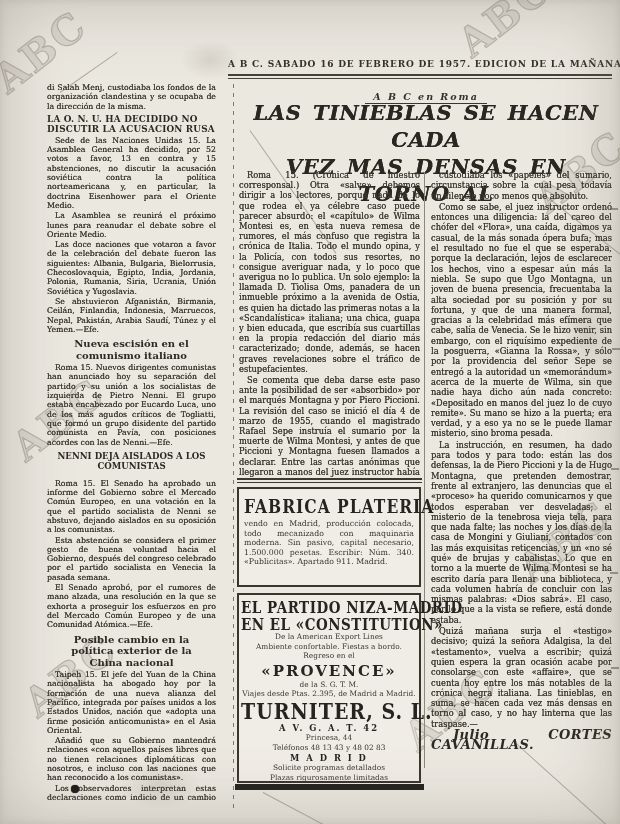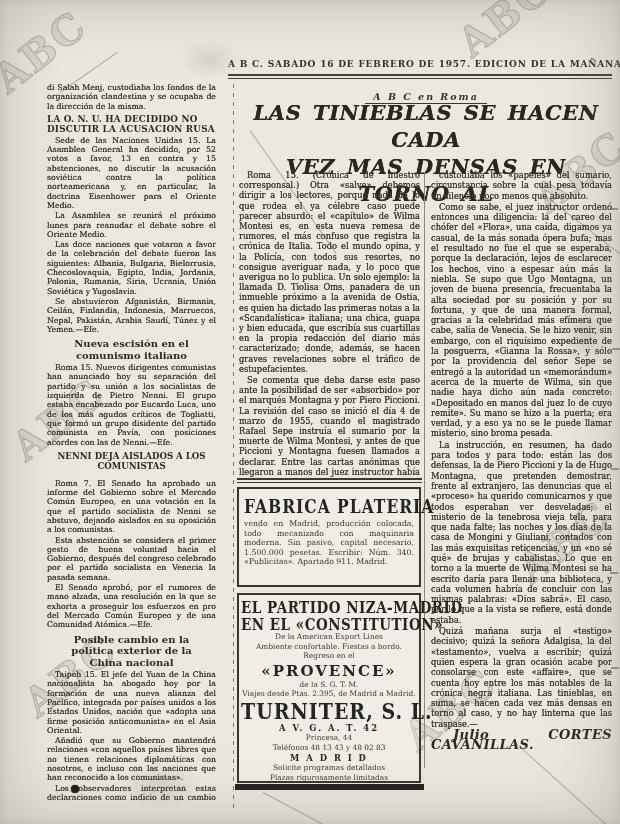--- a/index.html
+++ b/index.html
@@ -109,21 +109,21 @@
     <div class="sec">
       <div class="hserif">Nueva escisión en el comunismo italiano</div>
       <div>
           <p class="para">Roma 15. Nuevos dirigentes comunistas han anunciado hoy su separación del partido y su unión a los socialistas de izquierda de Pietro Nenni. El grupo estaba encabezado por Eucardo Luca, uno de los más agudos críticos de Togliatti, que formó un grupo disidente del partido comunista en Pavía, con posiciones acordes con las de Nenni.—Efe.</p>
         </div>
     </div>
 
     <div class="sec">
       <div class="h2caps">NENNI DEJA AISLADOS A LOS COMUNISTAS</div>
       <div>
-          <p class="para">Roma 7. El Senado ha aprobado un informe del Gobierno sobre el Mercado Común Europeo, en una votación en la que el partido socialista de Nenni se abstuvo, dejando aislados en su oposición a los comunistas.</p>
+          <p class="para">Roma 15. El Senado ha aprobado un informe del Gobierno sobre el Mercado Común Europeo, en una votación en la que el partido socialista de Nenni se abstuvo, dejando aislados en su oposición a los comunistas.</p>
           <p class="para">Esta abstención se considera el primer gesto de buena voluntad hacia el Gobierno, después del congreso celebrado por el partido socialista en Venecia la pasada semana.</p>
           <p class="para">El Senado aprobó, por el rumores de mano alzada, una resolución en la que se exhorta a proseguir los esfuerzos en pro del Mercado Común Europeo y de una Comunidad Atómica.—Efe.</p>
         </div>
     </div>
 
     <div class="sec">
       <div class="hserif">Posible cambio en la política exterior de la China nacional</div>
       <div>
           <p class="para">Taipeh 15. El jefe del Yuan de la China nacionalista ha abogado hoy por la formación de una nueva alianza del Pacífico, integrada por países unidos a los Estados Unidos, nación que «adopta una firme posición anticomunista» en el Asia Oriental.</p>
           <p class="para">Añadió que su Gobierno mantendrá relaciones «con aquellos países libres que no tienen relaciones diplomáticas con nosotros, e incluso con las naciones que han reconocido a los comunistas».</p>

